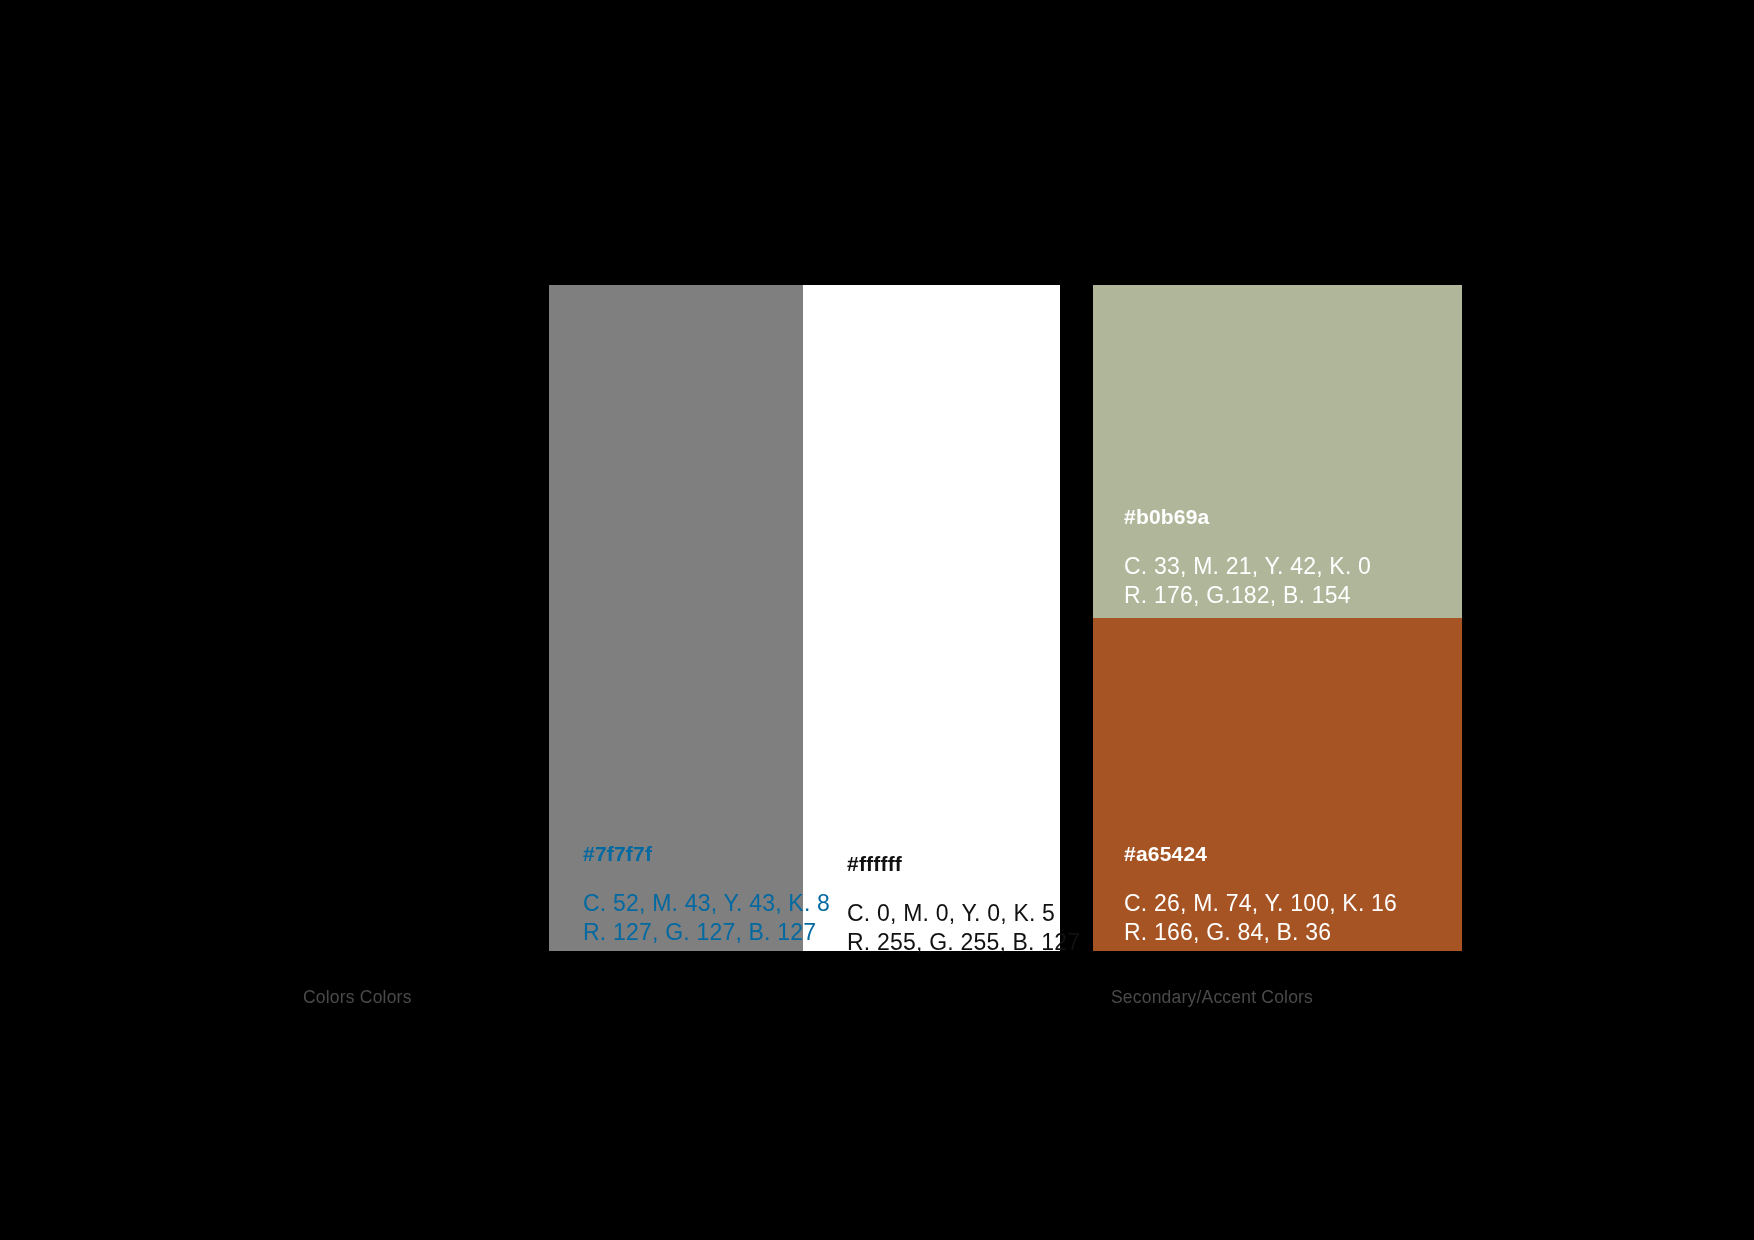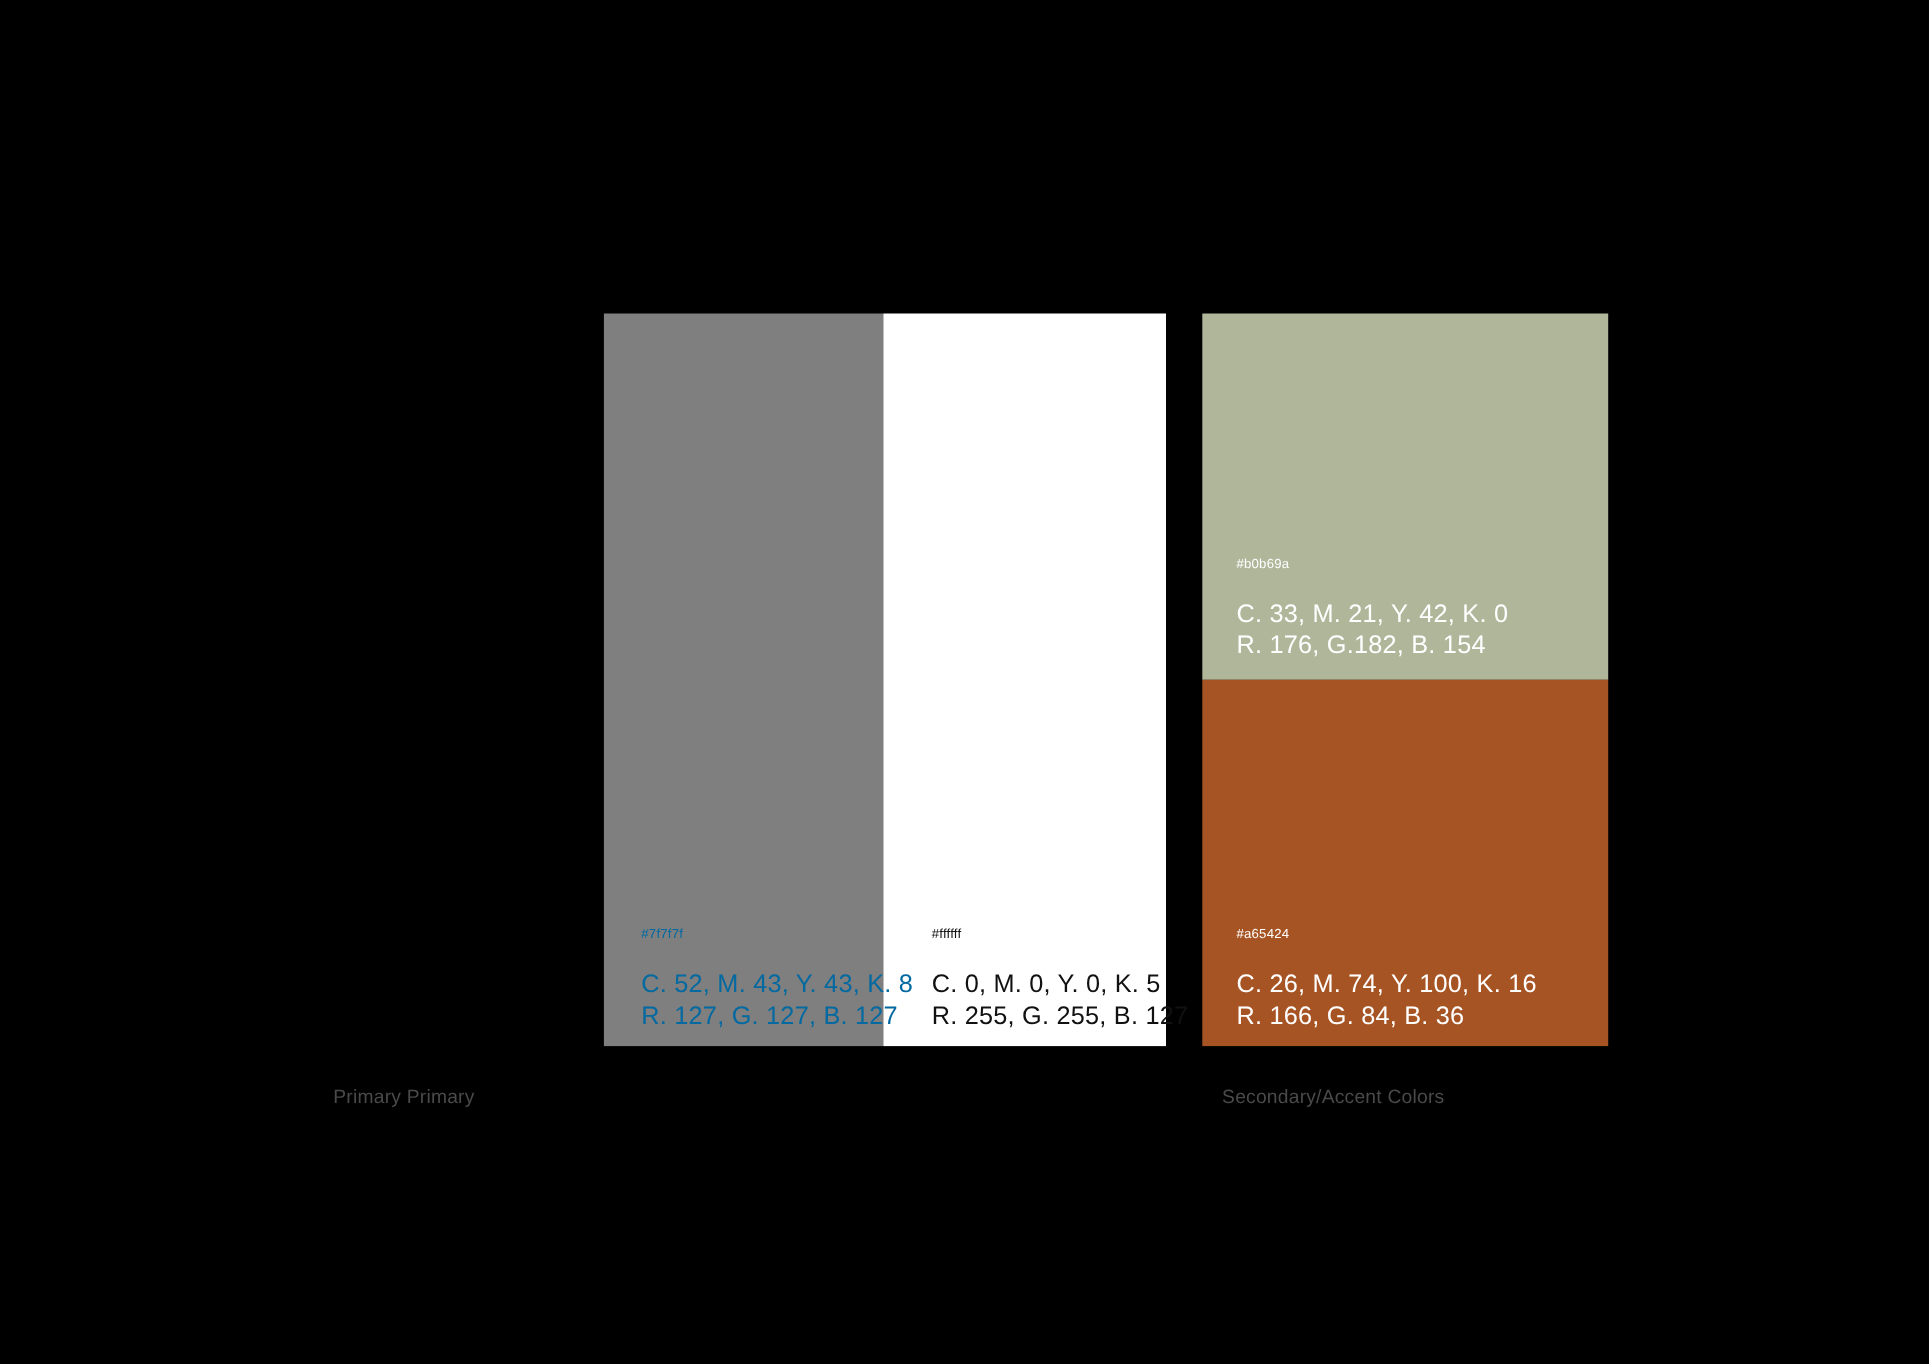--- a/index.html
+++ b/index.html
@@ -34,37 +34,38 @@
   .swatch-orange  { left: 1093px; top: 618px;  width: 369px; height: 333px; background: #a65424; }
 
   
   .info {
     position: absolute;
     line-height: 1.0;
     white-space: nowrap;
     user-select: none;
   }
   .info .hex {
-    font-size: 12px;
+    font-size: 21px;
     letter-spacing: 0.2px;
     margin: 0 0 25px 0;
     display: block;
+    font-weight: bold;
   }
   .info .vals {
     font-size: 23px;
     letter-spacing: 0.2px;
     display: block;
   }
   .info .vals .line {
     display: block;
     line-height: 1.26;
   }
 
   .info-light { color: #ffffff; }
-  .info-dark  { color: #111111; }
+  .info-dark  { color: #111111; margin-top: 10px; }
 
   
   .info-black   { left: 317px;  top: 843px; }
   .info-gray    { left: 583px;  top: 843px; }
   .info-white   { left: 847px;  top: 843px; }
   .info-sage    { left: 1124px; top: 506px; }
   .info-orange  { left: 1124px; top: 843px; }
 
   
   .caption {
@@ -99,21 +100,21 @@
   </div>
 
   <div class="info info-dark info-white" style="color: rgb(17, 17, 17);">
     <span class="hex">#ffffff</span>
     <span class="vals">
       <span class="line">C. 0, M. 0, Y. 0, K. 5</span>
       <span class="line">R. 255, G. 255, B. 127</span>
     </span>
   </div>
 
-  <div class="caption caption-primary">Primary Primary</div>
+  <div class="caption caption-primary">Colors Colors</div>
 
   <div class="swatch swatch-sage" style="background: rgb(176, 182, 154);"></div>
 
   <div class="swatch swatch-orange" style="background: rgb(166, 84, 36);"></div>
 
   <div class="info info-light info-sage" style="color: rgb(255, 255, 255);">
     <span class="hex">#b0b69a</span>
     <span class="vals">
       <span class="line">C. 33, M. 21, Y. 42, K. 0</span>
       <span class="line">R. 176, G.182, B. 154</span>

